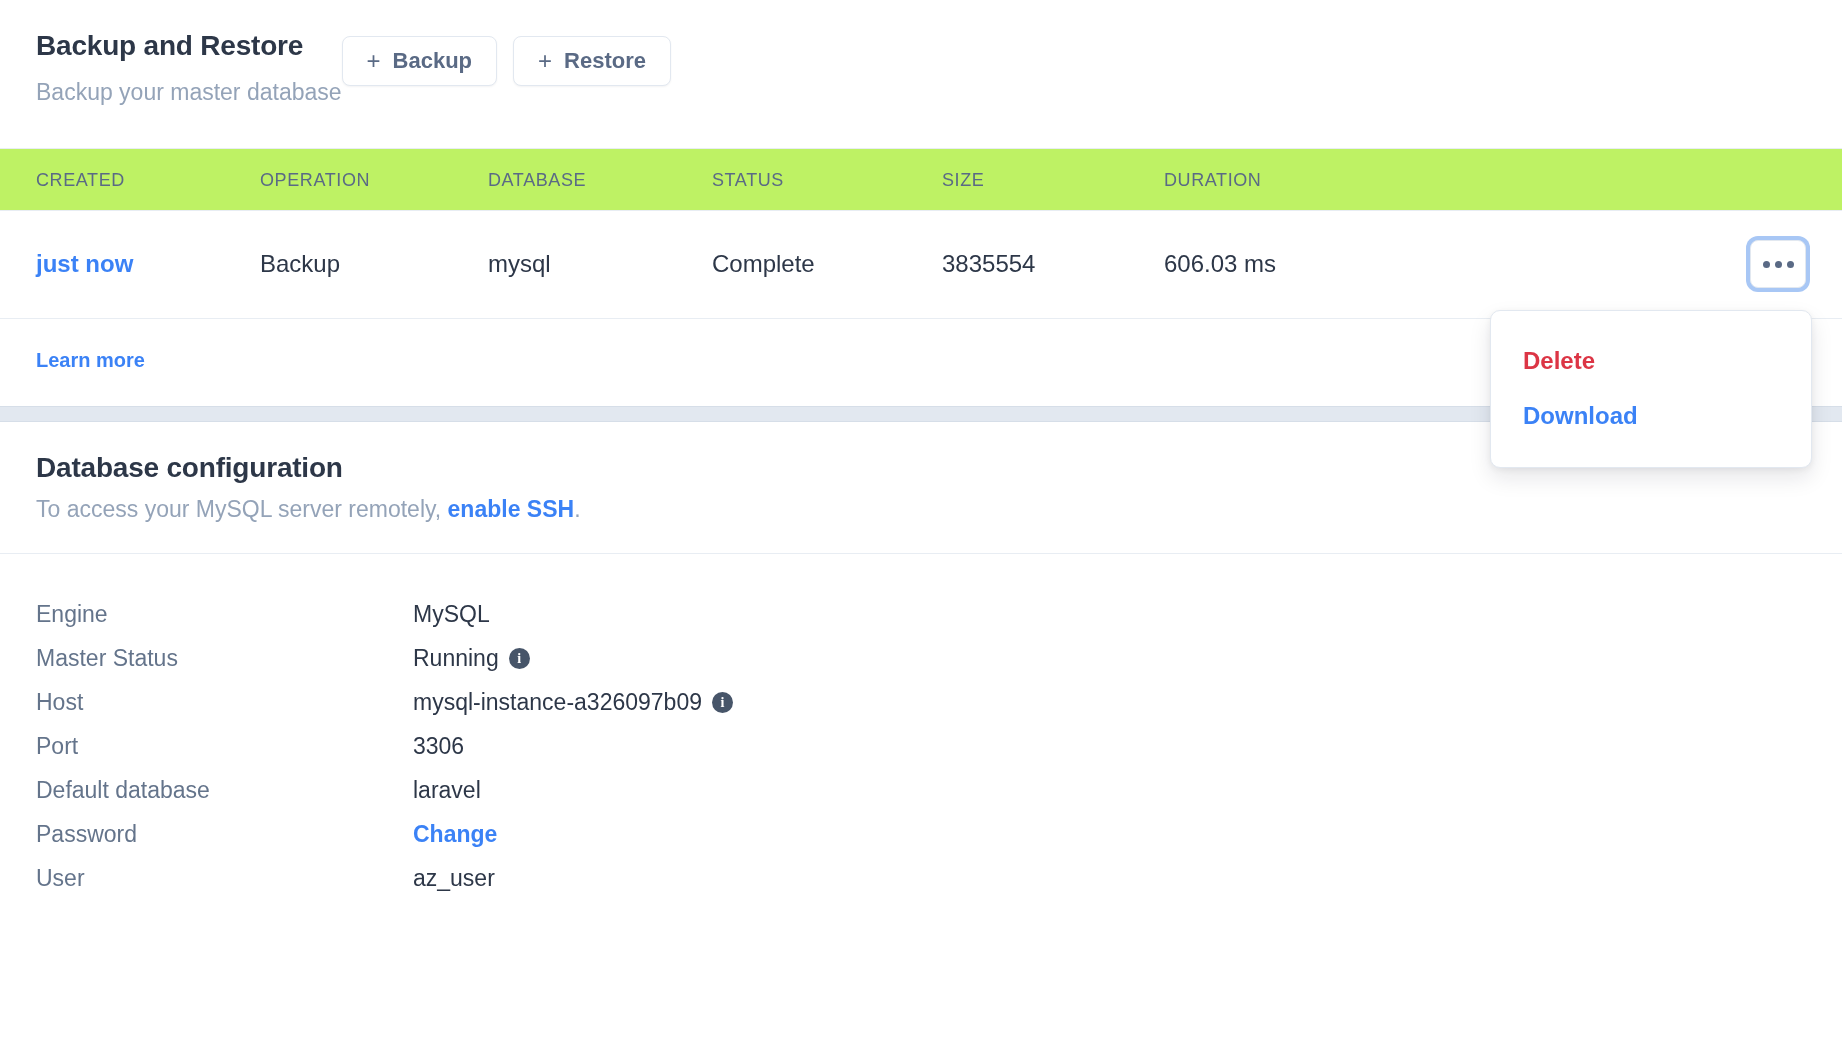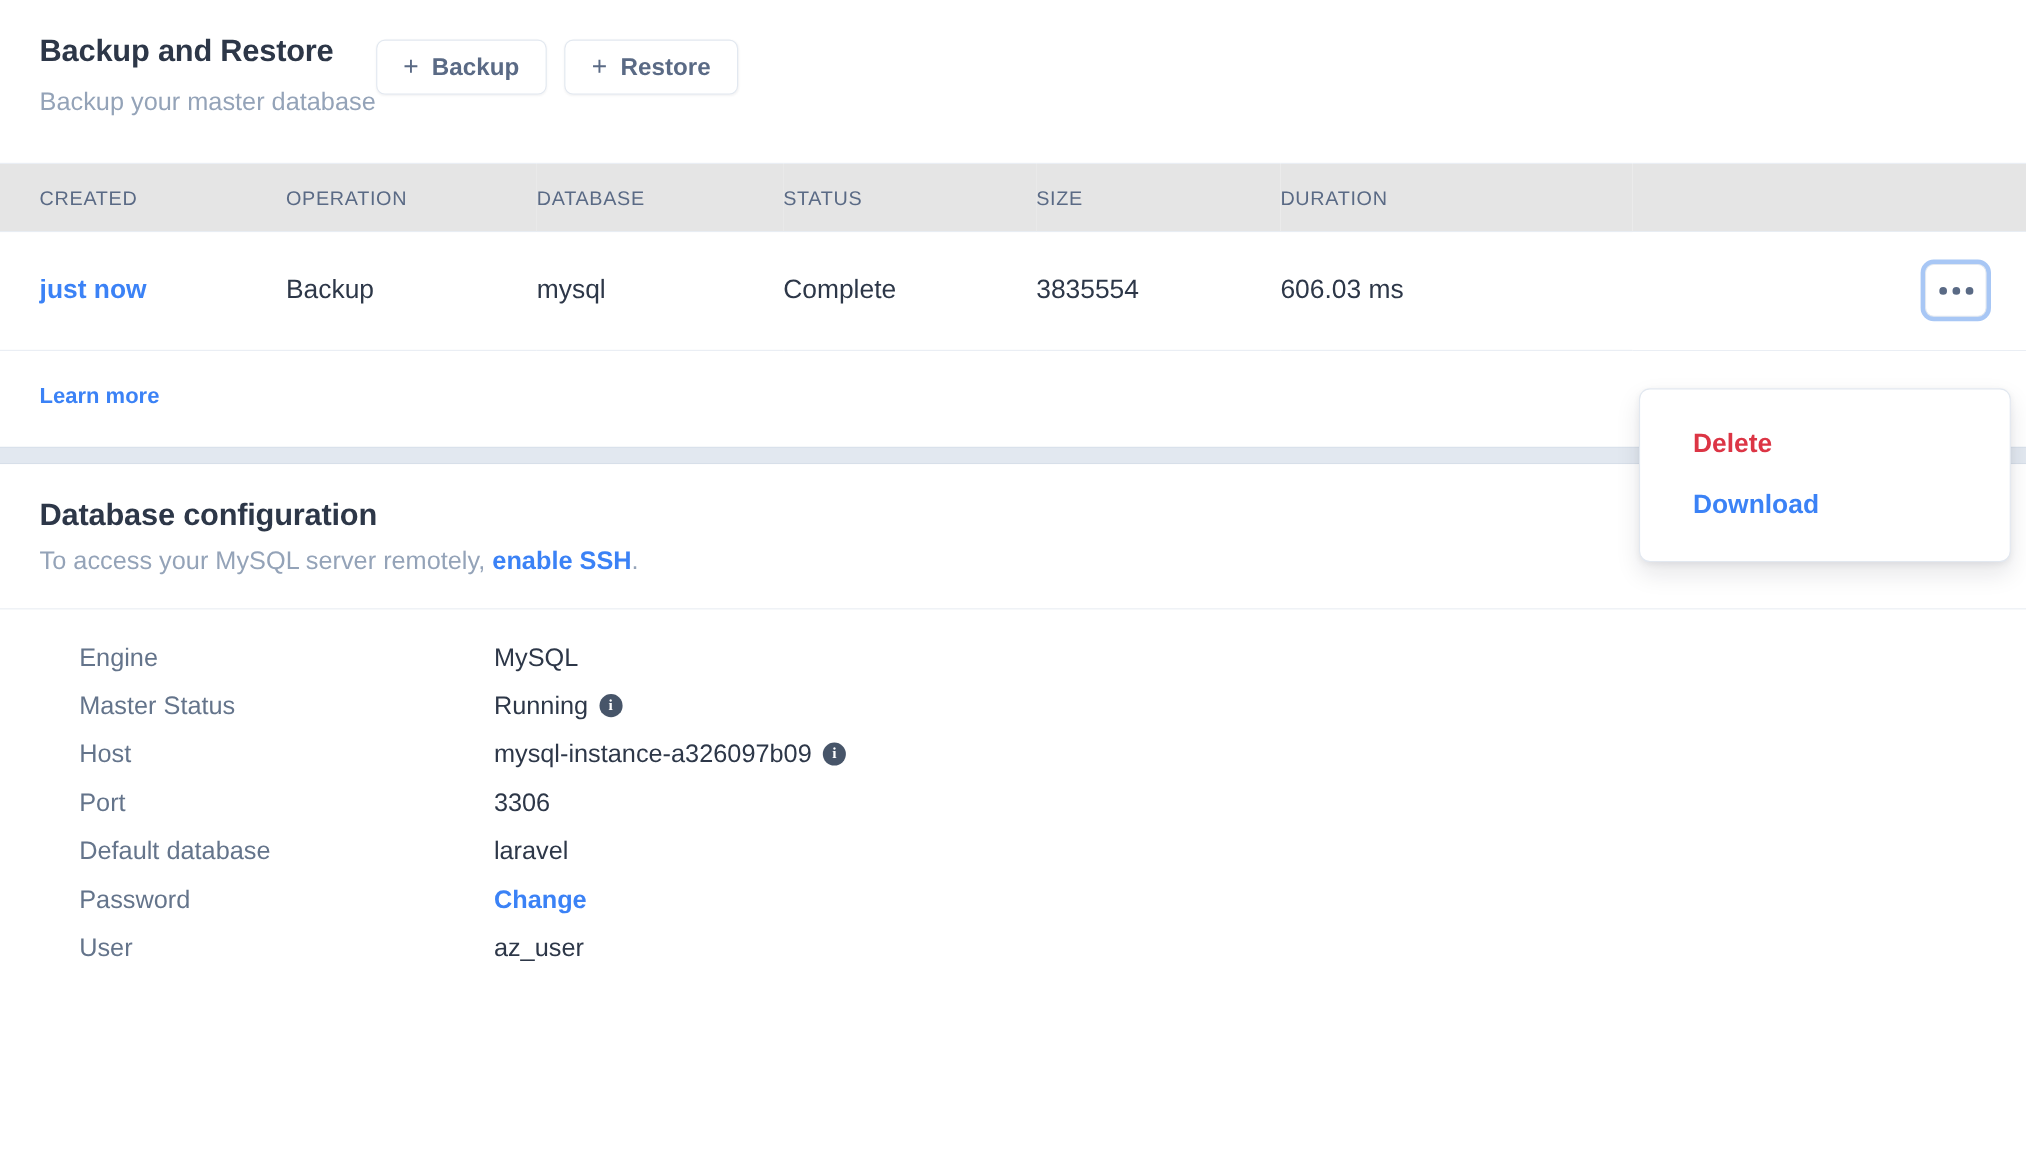--- a/index.html
+++ b/index.html
@@ -57,21 +57,21 @@
     box-shadow: 0 1px 2px rgba(16,24,40,.05);
     cursor: pointer;
     line-height:1;
     white-space:nowrap;
   }
   .btn .plus { font-size: 24px; font-weight: normal; line-height: 1; }
 
   
   .tbl { width:100%; border-collapse: collapse; table-layout: fixed; }
   .tbl thead th {
-    background: #e5e5e5;
+    background: #bef264;
     border-top: 1px solid #e8edf3;
     border-bottom: 1px solid #e8edf3;
     text-align: left;
     font-size: 18px;
     font-weight: normal;
     letter-spacing: 0.6px;
     color: #5a6a85;
     padding: 18px 0 17px 0;
     height: 26px;
   }
@@ -123,21 +123,21 @@
     border-bottom: 1px solid #d6dee8;
     box-sizing: border-box;
   }
 
   
   .config-header { padding: 28px 36px 30px 36px; }
   .config-sub { font-size: 23px; color:#94a3b8; margin-top: 10px; }
   .hr { height:1px; background:#e8edf3; }
 
   .config-list { padding: 30px 36px 0 36px; }
-  .config-row { display:flex; align-items:flex-start; height: 44px; margin-left: 36px; }
+  .config-row { display:flex; align-items:flex-end; height: 44px; }
   .config-key { width: 377px; font-size: 23px; color:#64748b; }
   .config-val { font-size: 23px; color:#2d3748; display:flex; align-items:center; gap:10px; }
   .info-icon {
     display:inline-flex; align-items:center; justify-content:center;
     width: 21px; height:21px; border-radius:50%;
     background:#475569; color:#ffffff;
     font-size: 14px; font-weight: bold;
     font-family: "Liberation Serif", serif;
     line-height:1;
     cursor:pointer;
@@ -146,23 +146,22 @@
   
   .menu {
     position:absolute;
     left: 1490px;
     top: 310px;
     width: 320px;
     background:#ffffff;
     border: 1px solid #e2e8f0;
     border-radius: 10px;
     box-shadow: 0 10px 22px rgba(16,24,40,.10), 0 2px 6px rgba(16,24,40,.06);
-    padding: 22px 0 24px 16px;
+    padding: 22px 0 24px 0;
     z-index: 50;
-    margin-top: 43px;
   }
   .menu-item {
     font-size: 24px;
     font-weight: bold;
     padding: 12px 32px;
     cursor:pointer;
     line-height: 1.3;
   }
   .menu-item.danger { color:#dc3545; }
   .menu-item.primary { color:#3b82f6; }

